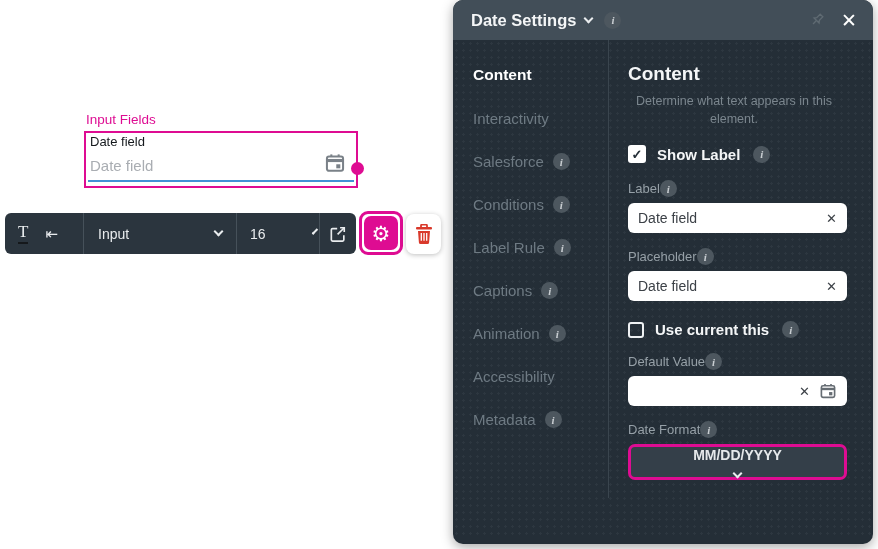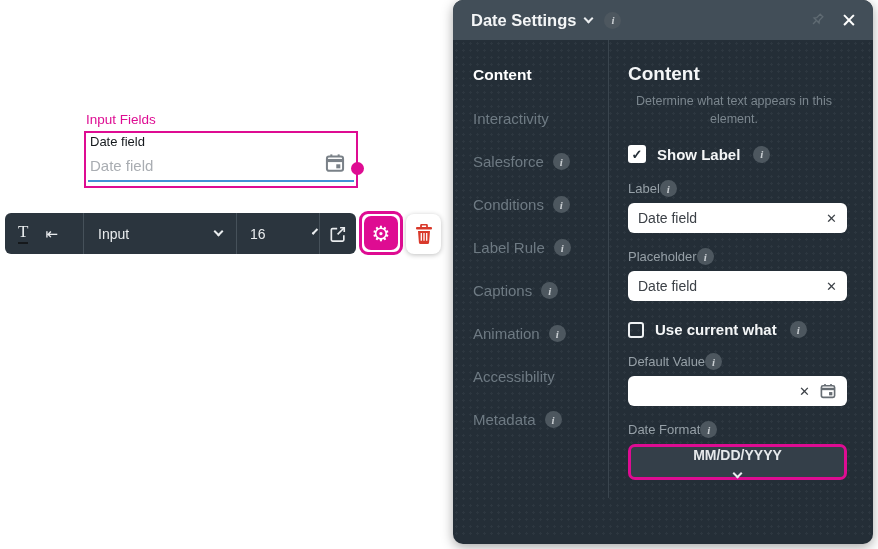--- a/index.html
+++ b/index.html
@@ -251,21 +251,21 @@
           <span class="info-icon">i</span>
         </div>
         <div class="input-wrap">
           <input value="Date field" style="">
           <span class="clear-x">✕</span>
         </div>
       </div>
 
       <div class="check-row row-current">
         <span class="checkbox unchecked"></span>
-        <span class="check-label">Use current what</span>
+        <span class="check-label">Use current this</span>
         <span class="info-icon">i</span>
       </div>
 
       <div class="field-group">
         <div class="field-label-row">
           <span>Default Value</span>
           <span class="info-icon">i</span>
         </div>
         <div class="input-wrap">
           <input value="" style="">

